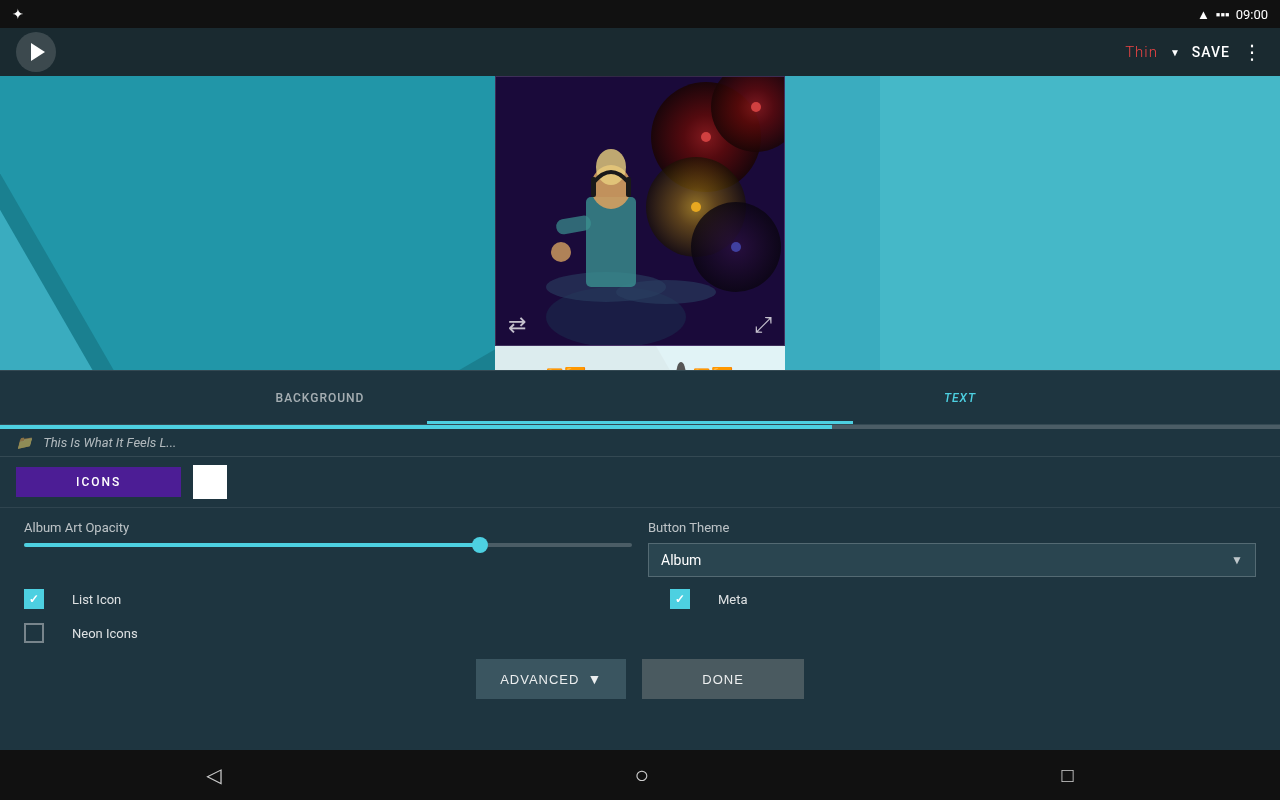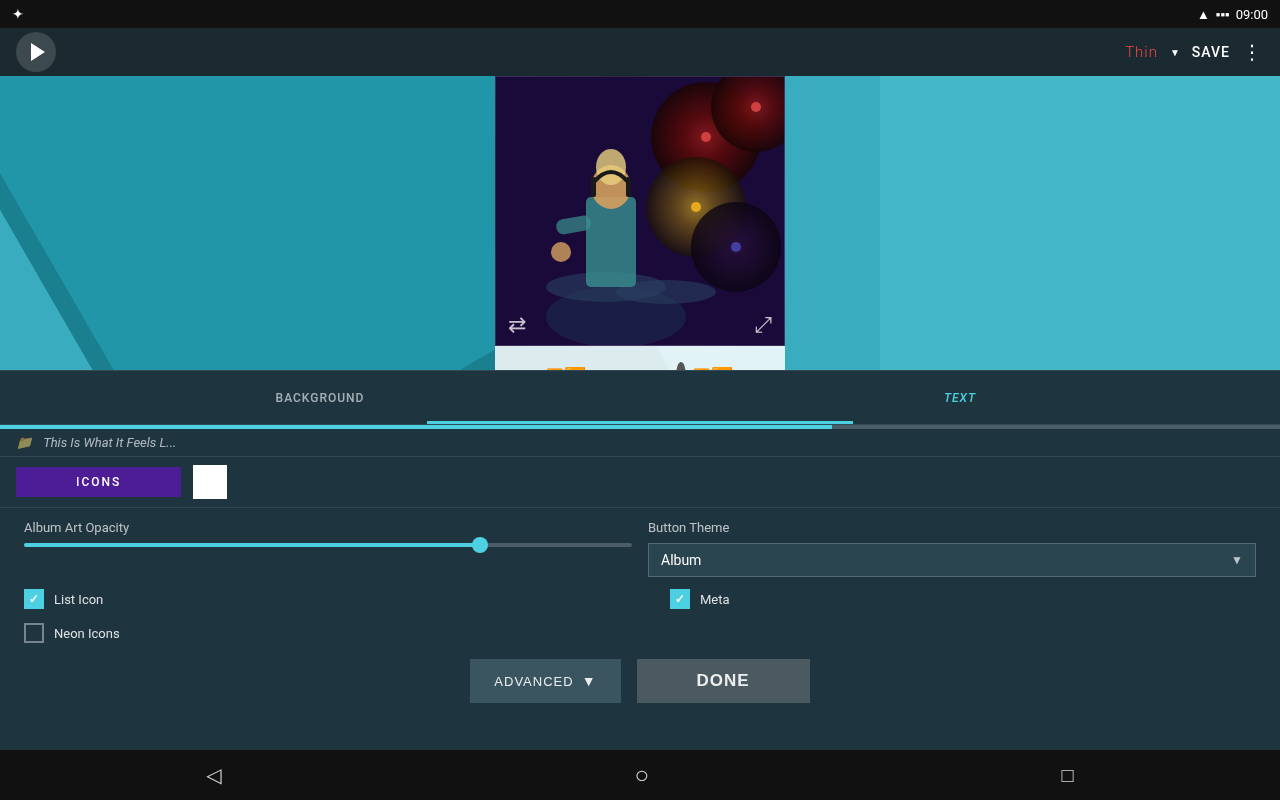--- a/index.html
+++ b/index.html
@@ -312,21 +312,21 @@
       justify-content: space-between;
       cursor: pointer;
       font-size: 14px;
     }
     .dropdown-arrow { color: rgba(255,255,255,0.7); font-size: 12px; }
 
     
     .checkbox-row {
       display: flex;
       align-items: center;
-      gap: 10px;
+      gap: 28px;
       cursor: pointer;
     }
     .checkbox {
       width: 20px; height: 20px;
       border: 2px solid rgba(255,255,255,0.4);
       display: flex; align-items: center; justify-content: center;
       flex-shrink: 0;
     }
     .checkbox.checked {
       background: #4dd0e1;
@@ -370,22 +370,22 @@
       display: flex;
       align-items: center;
       gap: 8px;
       text-transform: uppercase;
     }
     .btn-done {
       background: #4a5a60;
       color: rgba(255,255,255,0.9);
       border: none;
       padding: 12px 60px;
-      font-size: 17px;
-      font-weight: 700;
+      font-size: 13px;
+      font-weight: 400;
       letter-spacing: 1px;
       cursor: pointer;
       text-transform: uppercase;
     }
 
     
     #nav-bar {
       position: absolute;
       bottom: 0; left: 0; right: 0;
       height: 50px;

